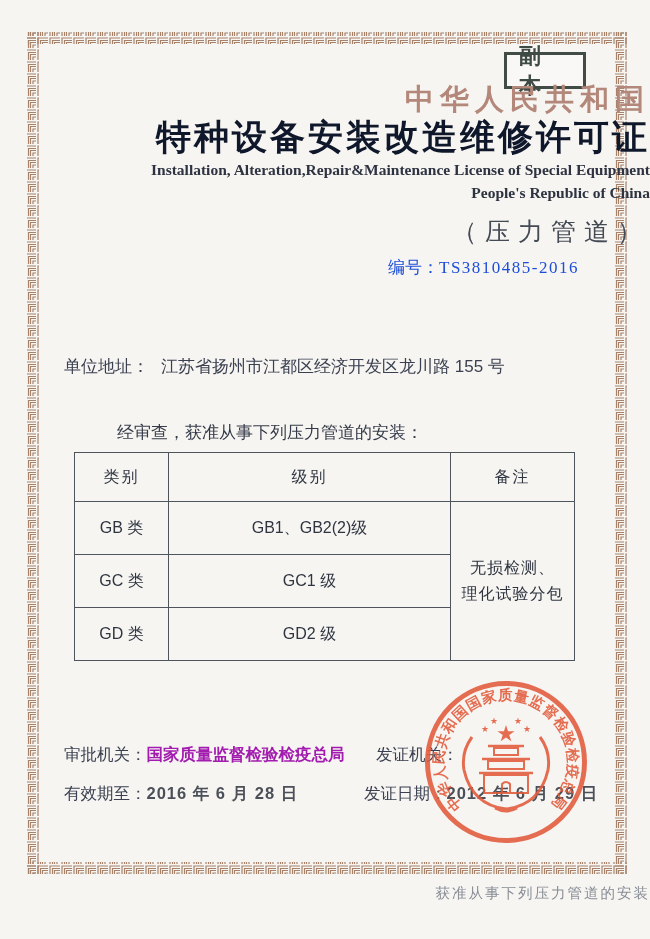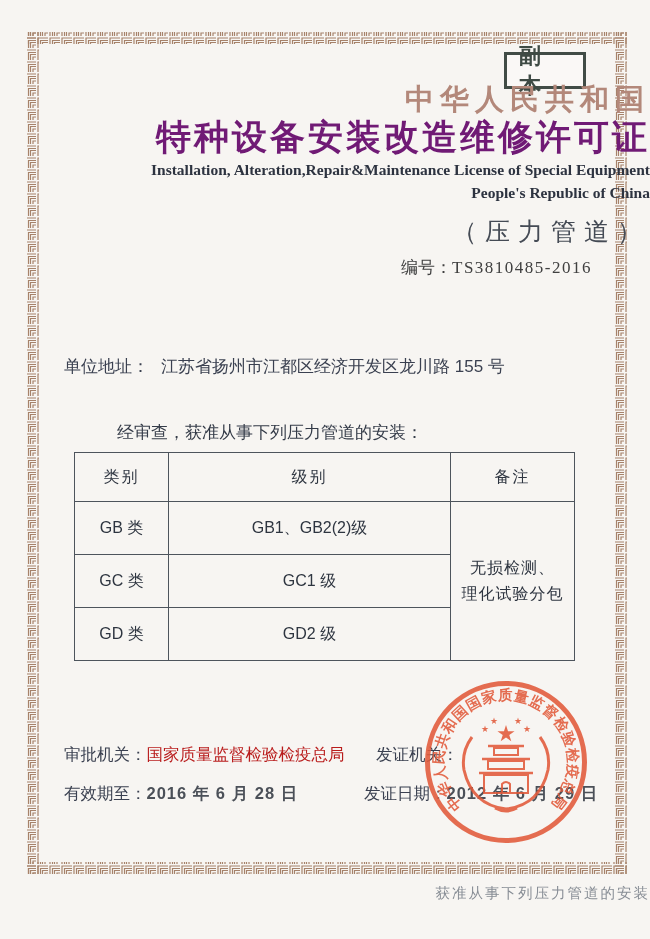--- a/index.html
+++ b/index.html
@@ -19,27 +19,27 @@
   .stamp-box{
     left:504px;top:52px;width:82px;height:37px;
     border:3px solid #414c46;
     display:flex;align-items:center;justify-content:center;
     font-size:22px;font-weight:700;color:#3e4a44;
     letter-spacing:12px;padding-left:12px;box-sizing:border-box;
     background:rgba(255,255,255,0.35);
   }
 
   .title-cn-1{top:80px;font-size:29px;font-weight:700;color:#b3887a;letter-spacing:6px;}
-  .title-cn-2{top:114px;font-size:35px;font-weight:700;color:#701a75;letter-spacing:3px;}
+  .title-cn-2{top:114px;font-size:35px;font-weight:700;color:#0f172a;letter-spacing:3px;}
   .title-en{font-family:"Liberation Serif", serif;font-weight:700;color:#2d3340;}
   .title-en-1{top:161px;font-size:15.5px;}
   .title-en-2{top:184px;font-size:15.5px;}
   .subtitle{top:215px;font-size:25px;color:#454b55;letter-spacing:8px;font-weight:500;}
 
-  .license-line{top:256px;left:401px;font-size:17px;color:#404040;}
+  .license-line{top:256px;left:388px;font-size:17px;color:#1d4ed8;}
   .license-line .num{font-family:"Liberation Serif", serif;letter-spacing:1.5px;}
 
   .info-line{font-size:17px;color:#3a4050;left:64px;}
   .info-line .lbl{margin-right:12px;}
   .name-line{top:318px;}
   .addr-line{top:355px;}
   .intro-line{top:421px;left:117px;font-size:17px;color:#343b48;}
 
   
   .lic-table{
@@ -53,21 +53,21 @@
   }
   .lic-table th{height:40px;letter-spacing:2px;}
   .lic-table td{height:44px;}
   .col-cat{width:94px;}
   .col-lvl{width:282px;}
   .col-rmk{width:124px;}
   .remark-cell{line-height:1.65;letter-spacing:1px;}
 
   
   .foot-line{font-size:16.5px;color:#3a4050;}
-  .foot-line .val{font-weight:400;color:#b91c1c;}
+  .foot-line .val{font-weight:700;color:#a21caf;}
   .foot-line .date{font-weight:600;color:#4b5058;letter-spacing:1px;}
   .f-r1-l{top:744px;left:64px;}
   .f-r1-r{top:744px;left:376px;}
   .f-r2-l{top:783px;left:64px;}
   .f-r2-r{top:783px;left:364px;}
 
   .seal-wrap{left:422px;top:678px;width:168px;height:168px;opacity:0.88;}
 
   .bottom-note{top:884px;font-size:14.5px;color:#878d95;letter-spacing:2px;}
 

